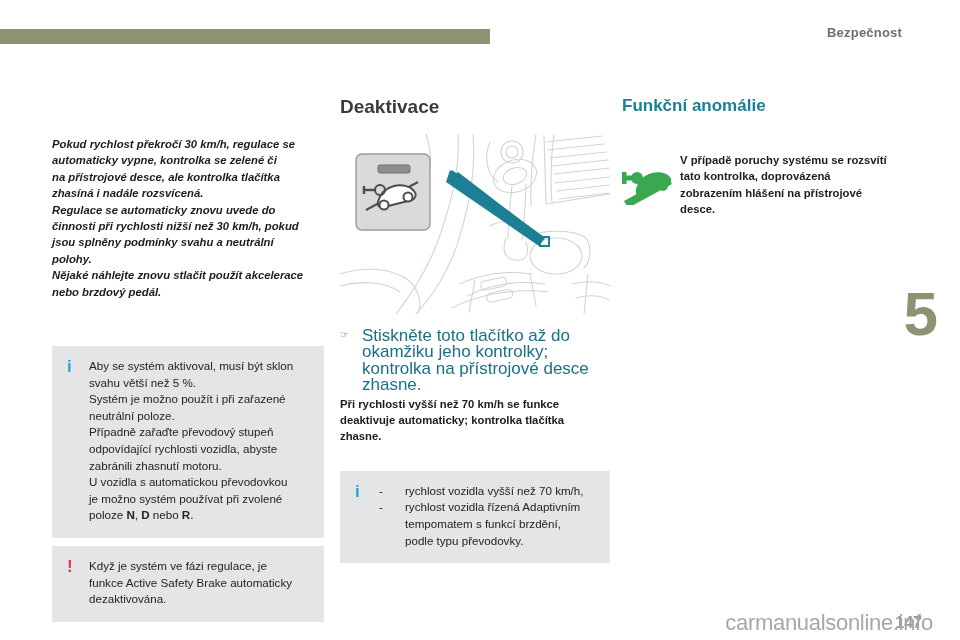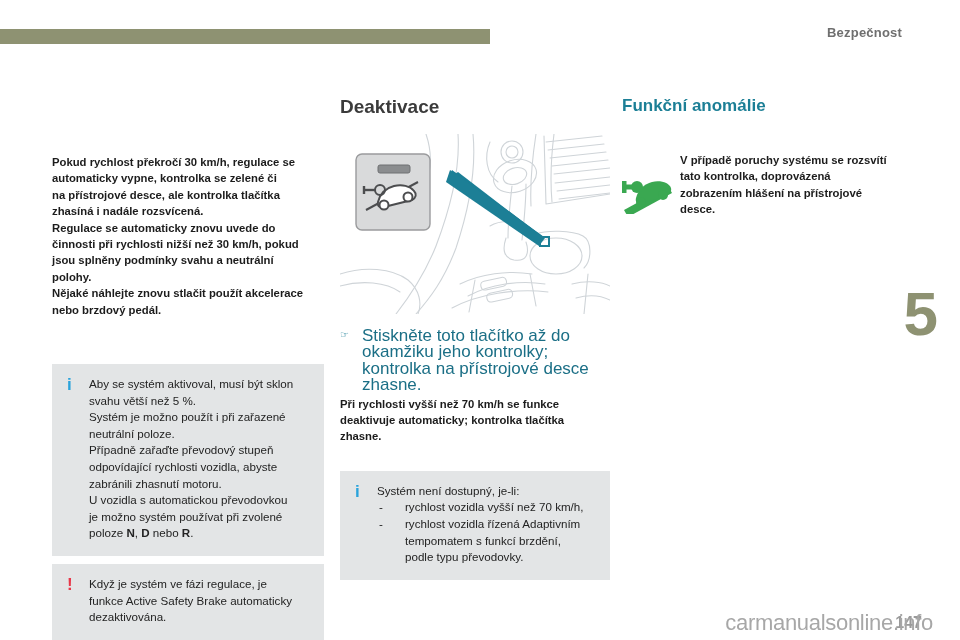--- a/index.html
+++ b/index.html
@@ -84,21 +84,21 @@
   .body-bold {
     font-size: 11.3px;
     line-height: 16.4px;
     font-weight: bold;
     color: #1c1c1c;
     margin: 0;
     filter: blur(0.55px);
   }
   .body-bold + .body-bold { margin-top: 0; }
 
-  .para-block { margin-top: 58px; }
+  .para-block { margin-top: 40px; font-style: italic; }
 
   
   .illustration {
     position: relative;
     width: 270px;
     height: 180px;
     background: #ffffff;
     overflow: hidden;
     margin-top: 2px;
   }
@@ -154,21 +154,21 @@
     display: flex;
   }
   .note-dash {
     flex: 0 0 26px;
     padding-left: 2px;
   }
 
   
   .anomaly-row {
     display: flex;
-    align-items: flex-end;
+    align-items: center;
     margin-top: 4px;
   }
   .anomaly-icon {
     flex: 0 0 58px;
     padding-top: 2px;
   }
   .anomaly-text {
     font-size: 11.3px;
     line-height: 16.4px;
     font-weight: bold;
@@ -346,21 +346,20 @@
 
   <div style="margin-top:2px;">
     <p class="body-bold">Při rychlosti vyšší než 70 km/h se funkce</p>
     <p class="body-bold">deaktivuje automaticky; kontrolka tlačítka</p>
     <p class="body-bold">zhasne.</p>
   </div>
 
   <div class="note-box" style="margin-top:26px;">
     <div class="note-icon info">i</div>
     <div class="note-body">
-      <span class="ln">Systém není dostupný, je-li:</span>
       <div class="note-list-row">
         <span class="note-dash">-</span>
         <span>rychlost vozidla vyšší než 70 km/h,</span>
       </div>
       <div class="note-list-row">
         <span class="note-dash">-</span>
         <span>
           <span class="ln">rychlost vozidla řízená Adaptivním</span>
           <span class="ln">tempomatem s funkcí brzdění,</span>
           <span class="ln">podle typu převodovky.</span>

